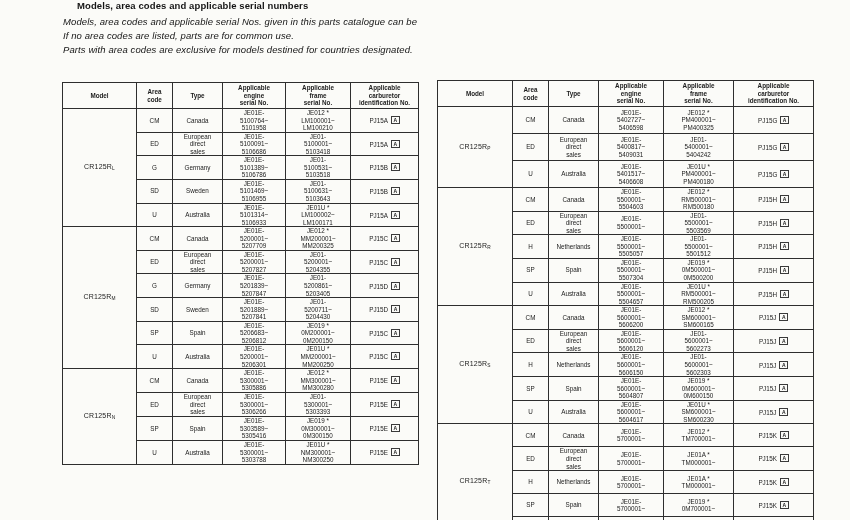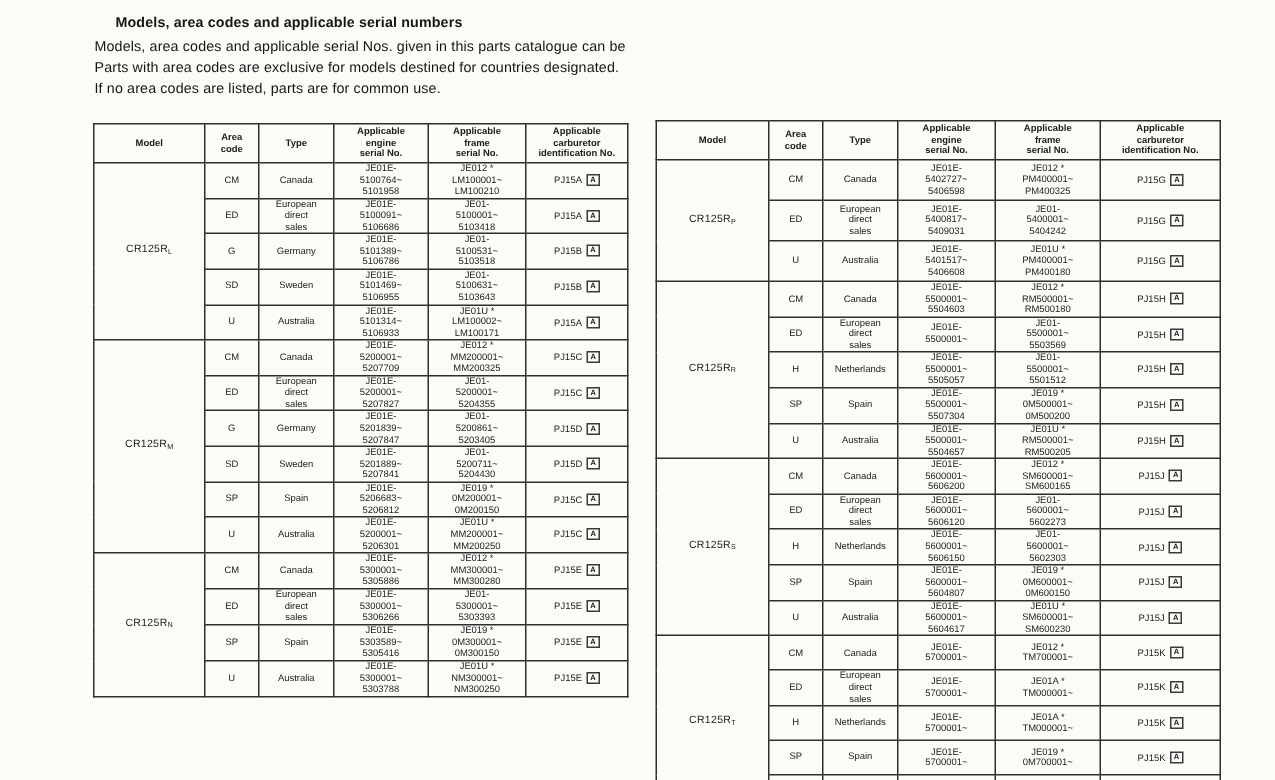--- a/index.html
+++ b/index.html
@@ -1,22 +1,22 @@
 <!DOCTYPE html>
 <html><head>
 <meta charset="utf-8">
 <style>
   html,body{margin:0;padding:0;background:#e8e8e6;}
   .page{
     position:relative;width:850px;height:520px;background:#fbfbf8;
     font-family:"Liberation Sans",sans-serif;color:#151515;overflow:hidden;
   }
-  .header{position:absolute;left:63px;top:10px;width:440px;}
+  .header{position:absolute;left:63px;top:0;width:440px;}
   .title{font-weight:bold;font-size:9.5px;margin:0 0 4px 14px;letter-spacing:0.1px;}
-  .hline{font-size:9.5px;line-height:14px;letter-spacing:0.1px;}
+  .hline{font-size:9.5px;line-height:14px;letter-spacing:0.1px;font-style:italic;}
   .tbl{position:absolute;}
   #table-left{left:62px;top:82px;}
   #table-right{left:437px;top:80px;}
   table{border-collapse:collapse;table-layout:fixed;border:1.6px solid #1c1c1c;background:#fbfbf8;}
   td,th{
     border:1px solid #2e2e2e;text-align:center;vertical-align:middle;
     font-size:6.3px;line-height:1.2;white-space:pre-line;padding:0 1px;overflow:hidden;
     color:#1b1b1b;
   }
   th{font-weight:bold;font-size:6.3px;}
@@ -28,22 +28,22 @@
     padding:0 1.5px;margin-left:3px;vertical-align:1px;font-weight:bold;
   }
 </style>
 </head>
 <body>
 
 <div class="page">
   <div class="header">
     <div class="title">Models, area codes and applicable serial numbers</div>
     <div class="hline">Models, area codes and applicable serial Nos. given in this parts catalogue can be</div>
+    <div class="hline">If no area codes are listed, parts are for common use.</div>
     <div class="hline">Parts with area codes are exclusive for models destined for countries designated.</div>
-    <div class="hline">If no area codes are listed, parts are for common use.</div>
   </div>
 
   <div class="tbl" id="table-left">
       <table>
         <colgroup>
           <col style="width: 74px;">
           <col style="width: 36px;">
           <col style="width: 50px;">
           <col style="width: 63px;">
           <col style="width: 65px;">

